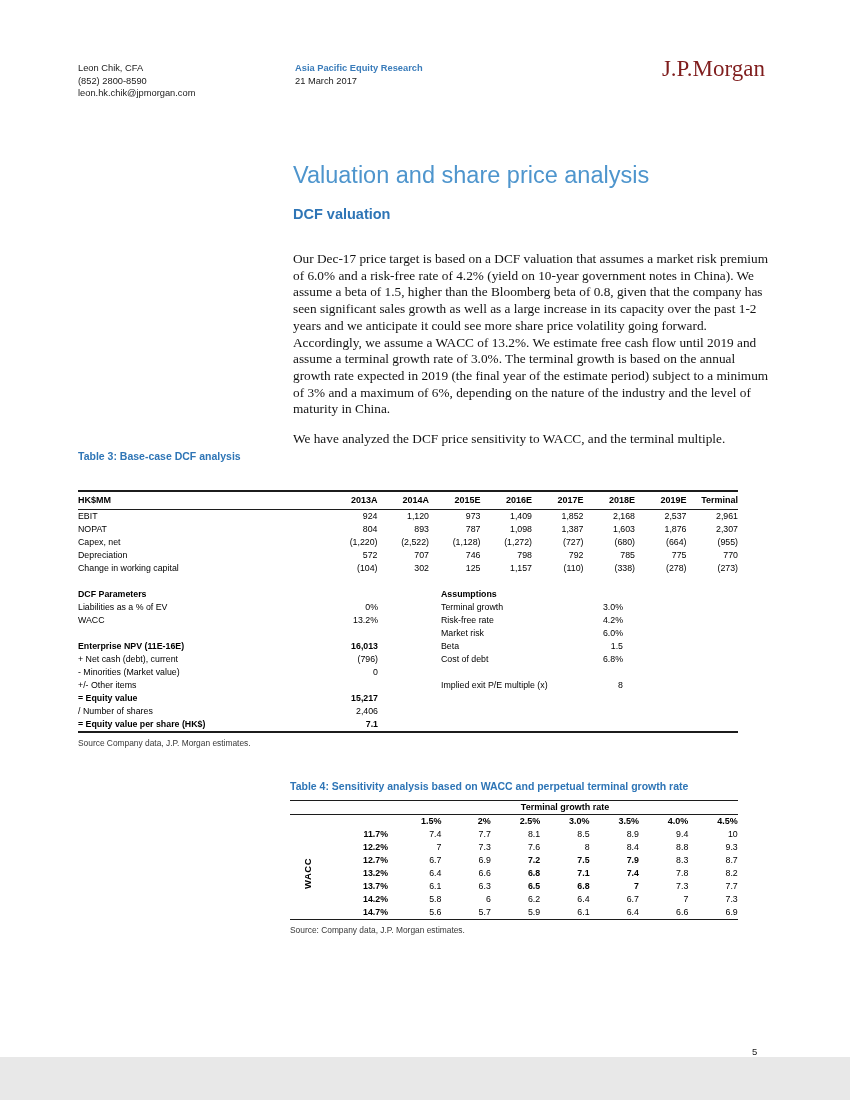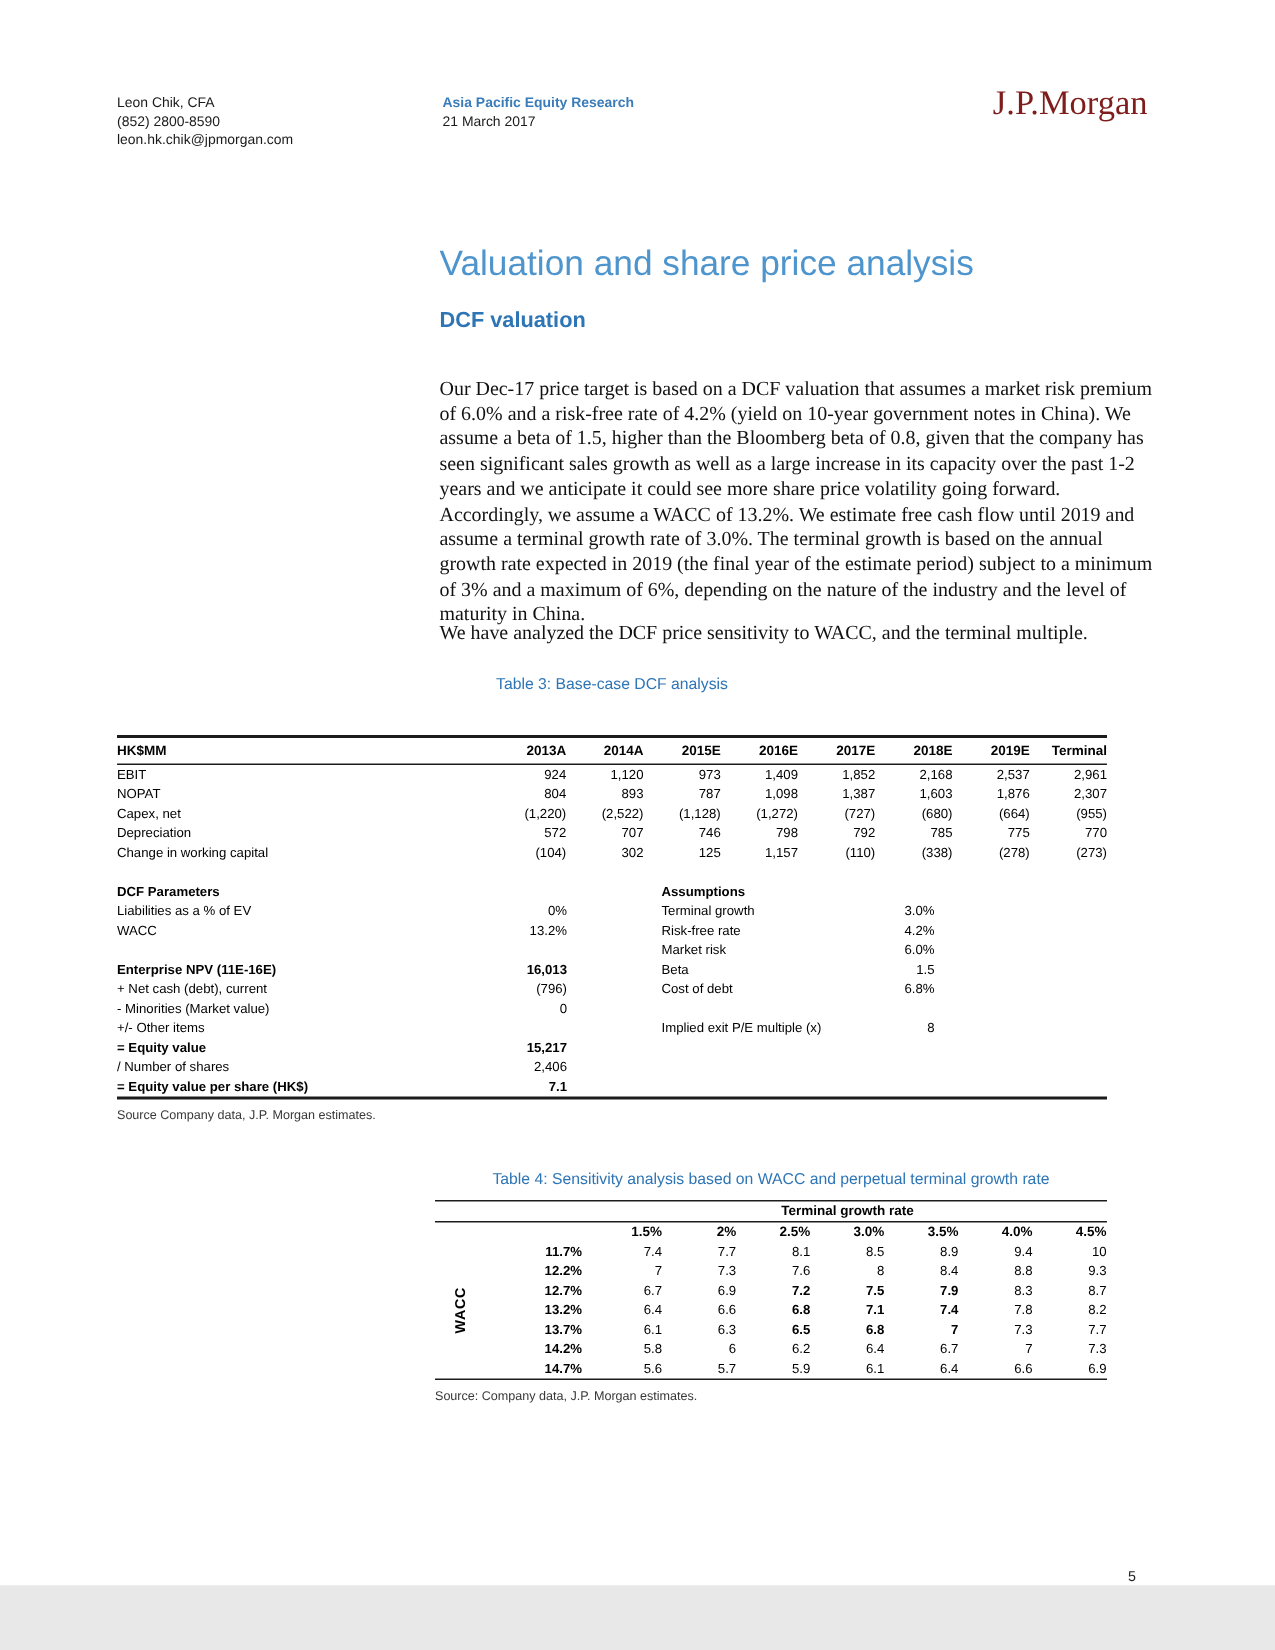--- a/index.html
+++ b/index.html
@@ -13,23 +13,23 @@
   .division-name{color:#3a7cba;font-weight:bold;}
   .report-date{color:#1a1a1a;}
   .logo{position:absolute;left:610px;top:56px;width:155px;text-align:right;
         font-family:"Liberation Serif",serif;font-size:23px;color:#7f1d1d;}
   
   .page-title{position:absolute;left:293px;top:162px;width:480px;font-size:23.5px;color:#4e95cd;}
   .dcf-heading{position:absolute;left:293px;top:206px;width:480px;font-size:14.5px;font-weight:bold;color:#2e75b6;}
   .body-para{position:absolute;left:293px;width:476px;font-family:"Liberation Serif",serif;
              font-size:13.3px;line-height:16.7px;color:#121212;}
   .para1{top:251px;}
-  .para2{top:414px;}
-  
-  .tbl-caption{font-size:10.5px;font-weight:normal;color:#2e75b6;margin-bottom:8px;text-align:center;}
+  .para2{top:431px;}
+  
+  .tbl-caption{font-size:10.5px;font-weight:bold;color:#2e75b6;margin-bottom:8px;}
   .src-line{font-size:8.4px;color:#383838;margin-top:5px;}
   .bold{font-weight:bold;}
   
   .table3{position:absolute;left:78px;top:450px;width:660px;}
   .t3-table{border-top:2px solid #1c1c1c;border-bottom:2px solid #1c1c1c;font-size:8.8px;color:#000;margin-top:28px;}
   .t3-row{display:flex;line-height:12.9px;}
   .t3-header{font-weight:bold;font-size:9px;border-bottom:1.5px solid #1c1c1c;padding:2px 0 2px 0;}
   .t3-group{font-weight:bold;border-bottom:1px solid #2a2a2a;line-height:13px;}
   .t3-label{flex:1;text-align:left;white-space:nowrap;}
   .t3-cell{width:51.5px;text-align:right;white-space:nowrap;}

